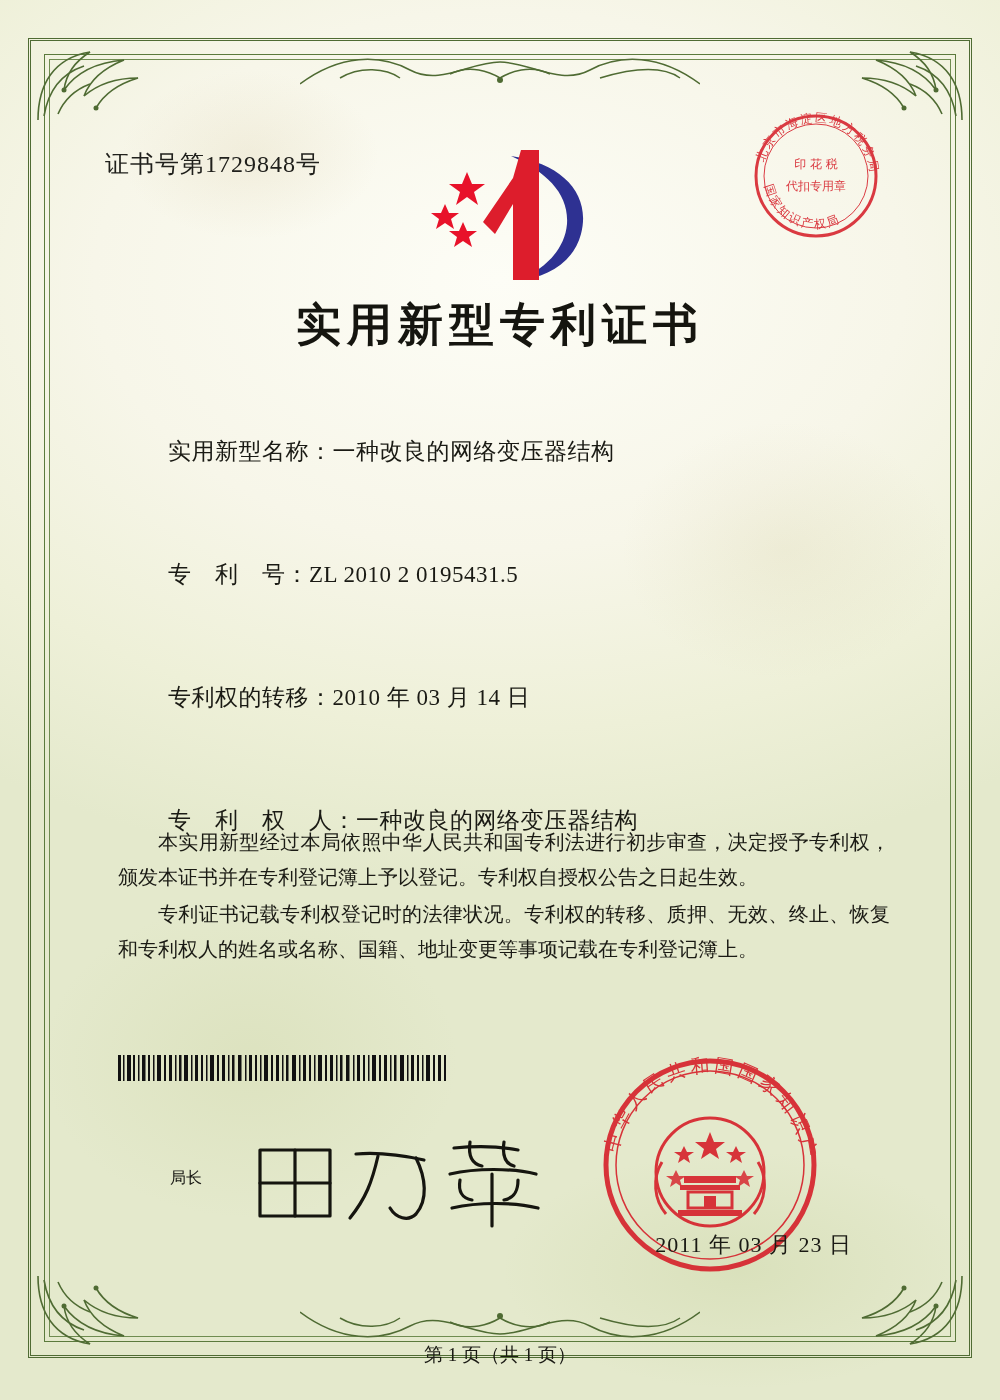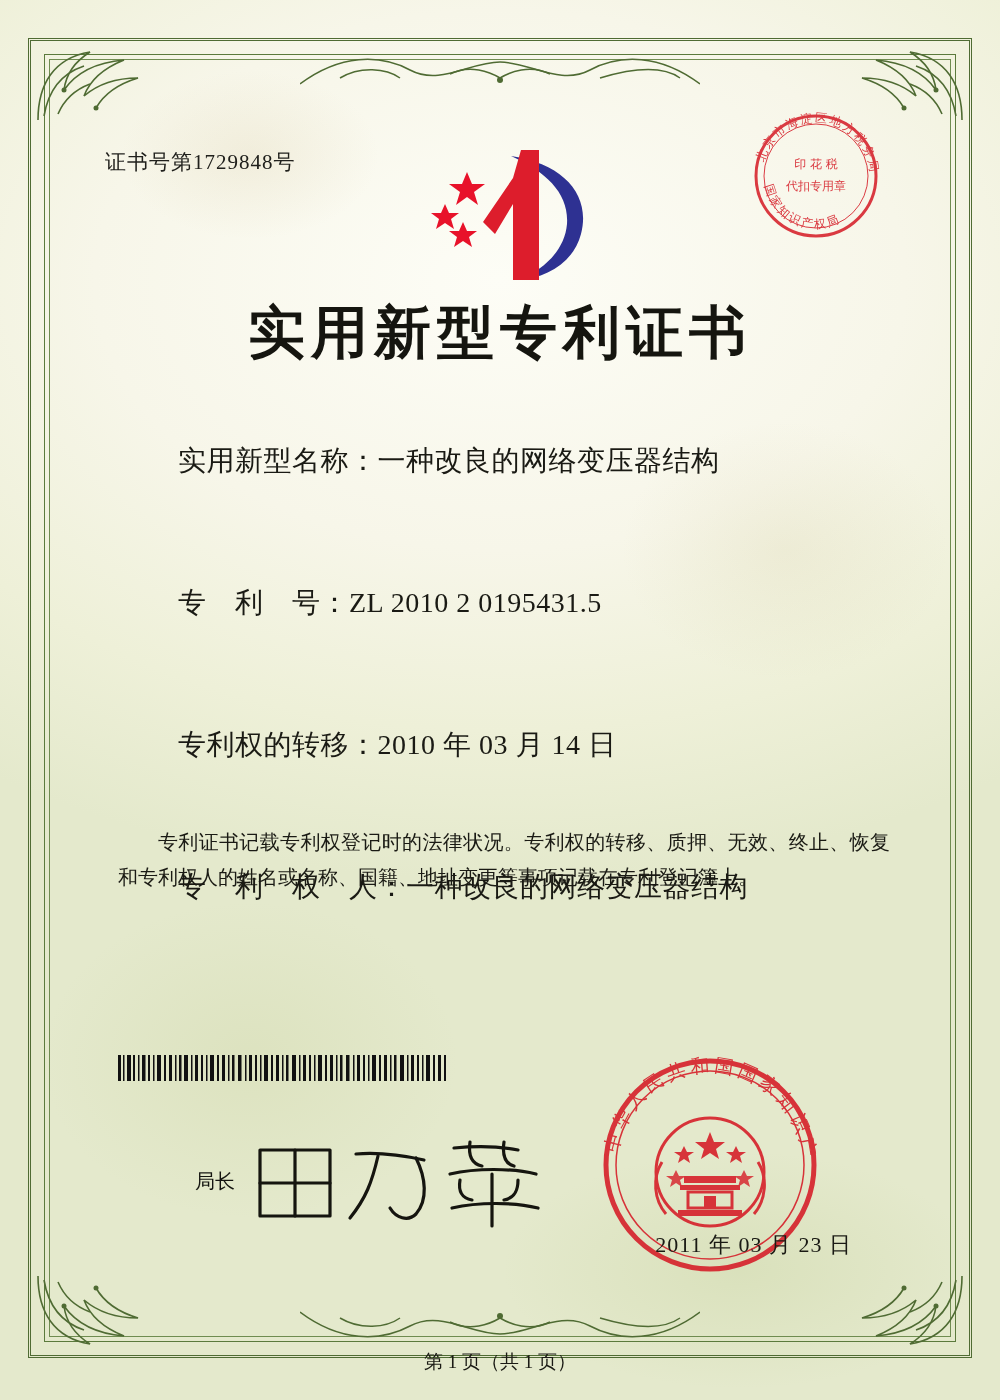--- a/index.html
+++ b/index.html
@@ -74,21 +74,21 @@
 
   .content {
     position: absolute;
     left: 70px; top: 80px; right: 70px; bottom: 90px;
   }
 
   .cert-no {
     position: absolute;
     left: 35px;
     top: 68px;
-    font-size: 21px;
+    font-size: 24px;
     color: #20201c;
     letter-spacing: 1px;
     font-family: "Liberation Serif", "DejaVu Serif", serif;
   }
 
   
   .logo {
     position: absolute;
     left: 345px;
     top: 50px;
@@ -104,35 +104,35 @@
     width: 148px;
     height: 148px;
   }
 
   .title {
     position: absolute;
     left: 0;
     right: 0;
     top: 215px;
     text-align: center;
-    font-size: 57px;
+    font-size: 45px;
     font-weight: bold;
     letter-spacing: 6px;
     color: #15150f;
     font-family: "DejaVu Serif", "Liberation Serif", serif;
   }
 
   .fields {
     position: absolute;
     left: 48px;
     top: 330px;
     right: 20px;
   }
   .field {
-    font-size: 28px;
+    font-size: 23px;
     color: #1a1a14;
     margin-bottom: 40px;
     letter-spacing: 0.5px;
     white-space: pre;
   }
 
   .paragraphs {
     position: absolute;
     left: 48px;
     right: 40px;
@@ -157,23 +157,23 @@
 
   .signature-row {
     position: absolute;
     left: 48px;
     top: 1060px;
     width: 520px;
     height: 90px;
   }
   .sig-label {
     position: absolute;
-    left: 77px;
+    left: 52px;
     top: 28px;
-    font-size: 20px;
+    font-size: 16px;
     color: #141410;
   }
   .sig-mark {
     position: absolute;
     left: 128px;
     top: -6px;
     width: 330px;
     height: 96px;
   }
 
@@ -190,21 +190,21 @@
     right: 78px;
     top: 1150px;
     font-size: 22px;
     color: #1a1a14;
     letter-spacing: 1px;
   }
 
   .page-no {
     position: absolute;
     left: 0; right: 0;
-    bottom: 25px;
+    bottom: 32px;
     text-align: center;
     font-size: 19px;
     color: #1a1a14;
   }
 </style>
 </head>
 <body>
 
 <div class="page">
 
@@ -335,20 +335,21 @@
       </div>
       <div class="field">
         <span>专利权的转移：</span><span>2010 年 03 月 14 日</span>
       </div>
       <div class="field">
         <span>专　利　权　人：</span><span>一种改良的网络变压器结构</span>
       </div>
     </div>
 
     <div class="paragraphs">
+      <p>本实用新型经过本局依照中华人民共和国专利法进行初步审查，决定授予专利权，颁发本证书并在专利登记簿上予以登记。专利权自授权公告之日起生效。</p>
       <p>专利证书记载专利权登记时的法律状况。专利权的转移、质押、无效、终止、恢复和专利权人的姓名或名称、国籍、地址变更等事项记载在专利登记簿上。</p>
     </div>
 
     <div class="barcode">
       <svg viewBox="0 0 330 26" width="330" height="26" preserveAspectRatio="none">
         <g fill="#111">
           <rect x="0" y="0" width="3" height="26"></rect>
             <rect x="5" y="0" width="1.5" height="26"></rect>
           <rect x="9" y="0" width="4" height="26"></rect>
             <rect x="15" y="0" width="2" height="26"></rect>

